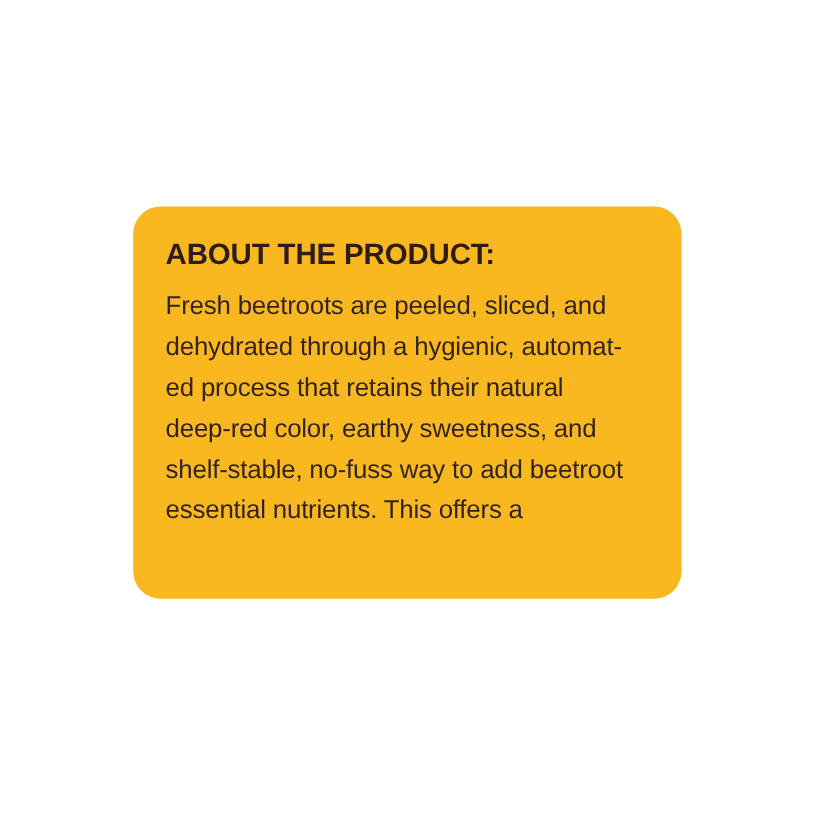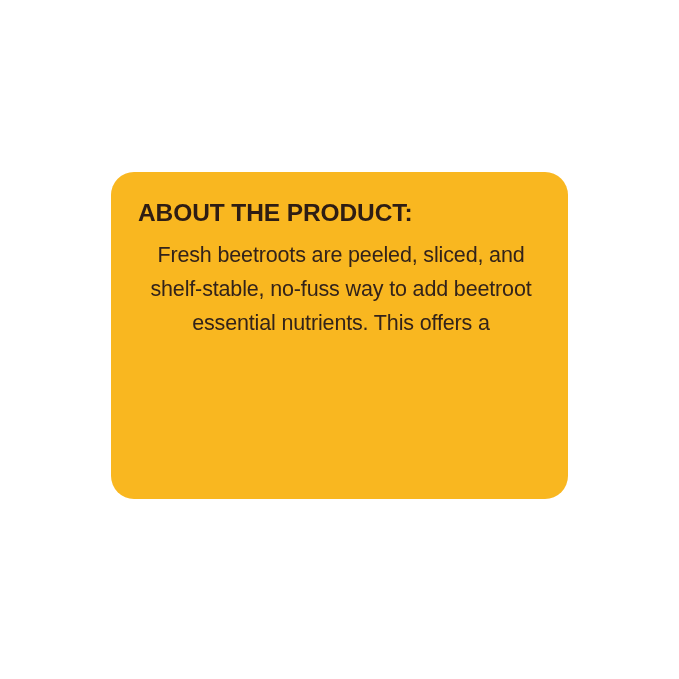--- a/index.html
+++ b/index.html
@@ -46,38 +46,40 @@
 
   #card-body {
     margin: 0;
     padding-top: 10px;
     font-family: "Liberation Sans", sans-serif;
     font-size: 21.5px;
     font-weight: normal;
     color: #33231a;
     line-height: 34px;
     letter-spacing: -0.15px;
-    text-align: center;
   }
 
   #card-body .line {
     display: block;
     white-space: nowrap;
   }
 </style>
 </head>
 <body>
 
 <div id="canvas">
 
   <div id="product-info-card">
 
     <h2 id="card-heading">ABOUT THE PRODUCT:</h2>
 
     <p id="card-body">
       <span class="line">Fresh beetroots are peeled, sliced, and</span>
+      <span class="line">dehydrated through a hygienic, automat-</span>
+      <span class="line">ed process that retains their natural</span>
+      <span class="line">deep-red color, earthy sweetness, and</span>
       <span class="line">shelf-stable, no-fuss way to add beetroot</span>
       <span class="line">essential nutrients. This offers a</span>
     </p>
 
   </div>
 
 </div>
 
 </body></html>

